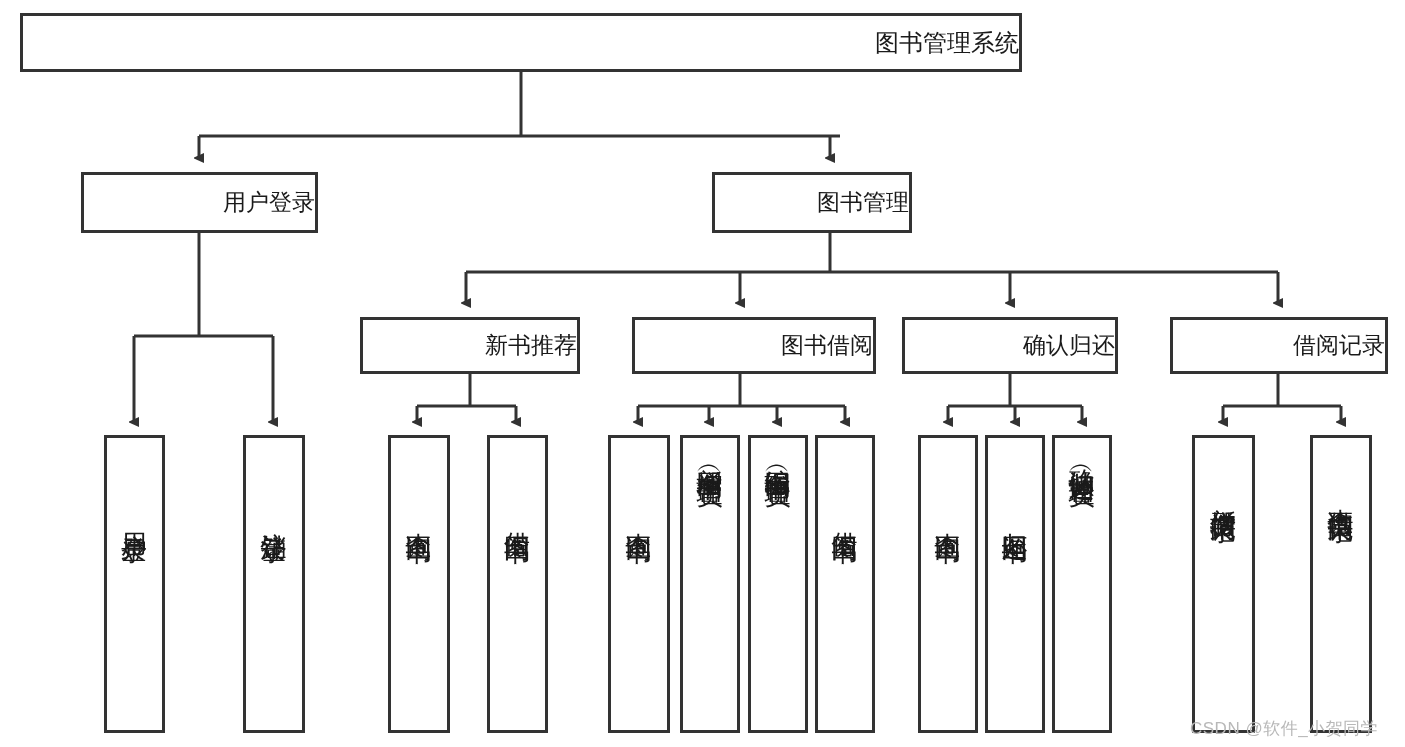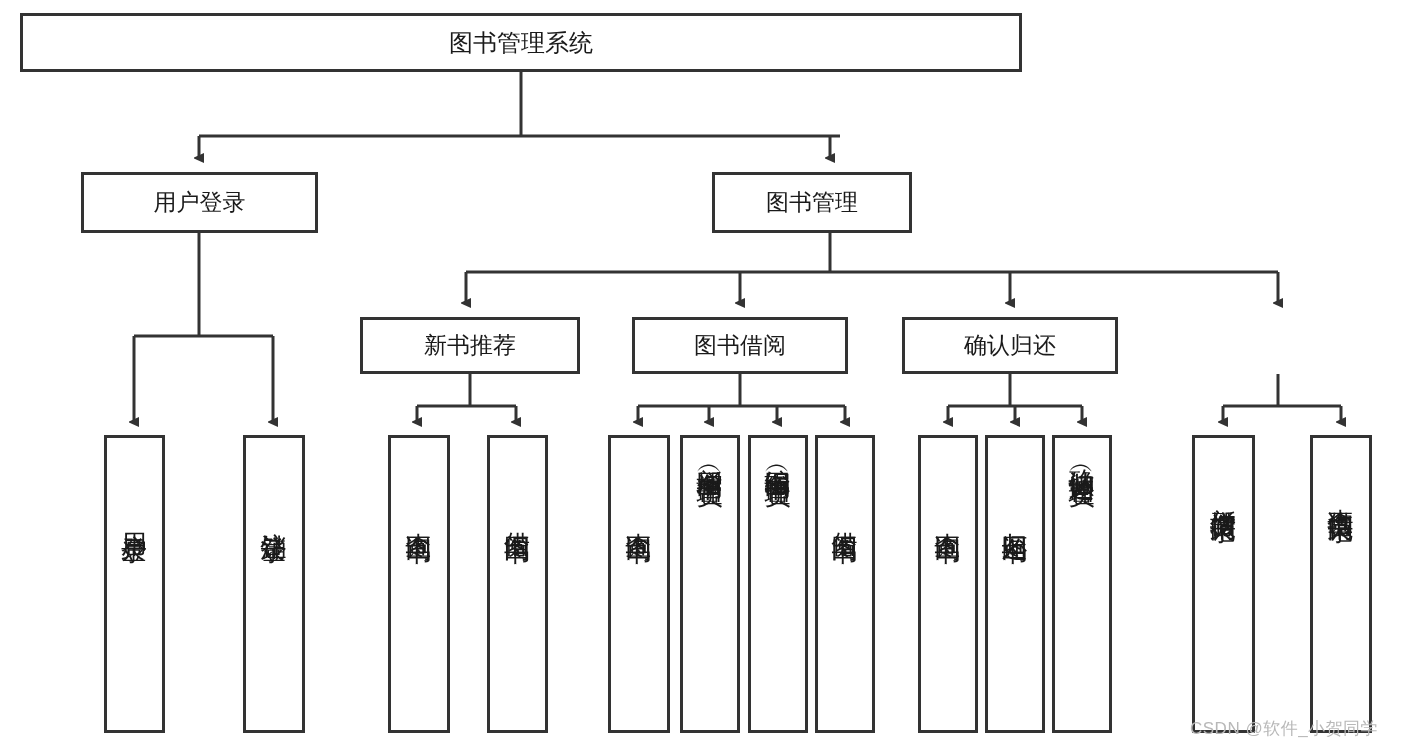--- a/index.html
+++ b/index.html
@@ -25,21 +25,21 @@
     height: 747px;
     pointer-events: none;
   }
   .node {
     position: absolute;
     box-sizing: border-box;
     border: 3px solid #333333;
     background: #ffffff;
     display: flex;
     align-items: center;
-    justify-content: center;
+    justify-content: flex-end;
     color: #1a1a1a;
   }
   .node .label {
     display: block;
     text-align: center;
     line-height: 1.22;
     white-space: nowrap;
   }
   
   .node.h .label {
@@ -143,28 +143,31 @@
   </div>
 
   <div class="node h" style="left:712px; top:172px; width:200px; height:61px;">
     <span class="label">图书管理</span>
   </div>
 
   <div class="node h" style="left:360px; top:317px; width:220px; height:57px;">
     <span class="label">新书推荐</span>
   </div>
 
-  <div class="node h" style="left:632px; top:317px; width:216px; height:57px;">
+  <div class="node h" style="left:632px; top:317px; width:244px; height:57px;">
     <span class="label">图书借阅</span>
   </div>
 
   <div class="node h" style="left:902px; top:317px; width:216px; height:57px;">
     <span class="label">确认归还</span>
   </div>
 
+  <div class="node h" style="left:1170px; top:317px; width:218px; height:57px;">
+    <span class="label">借阅记录</span>
+  </div>
 
   <div class="node v mid" style="left:104px; top:435px; width:61px; height:298px;">
     <span class="label">用户登录</span>
   </div>
 
   <div class="node v mid" style="left:243px; top:435px; width:62px; height:298px;">
     <span class="label">注销登录</span>
   </div>
 
   <div class="node v mid" style="left:388px; top:435px; width:62px; height:298px;">

